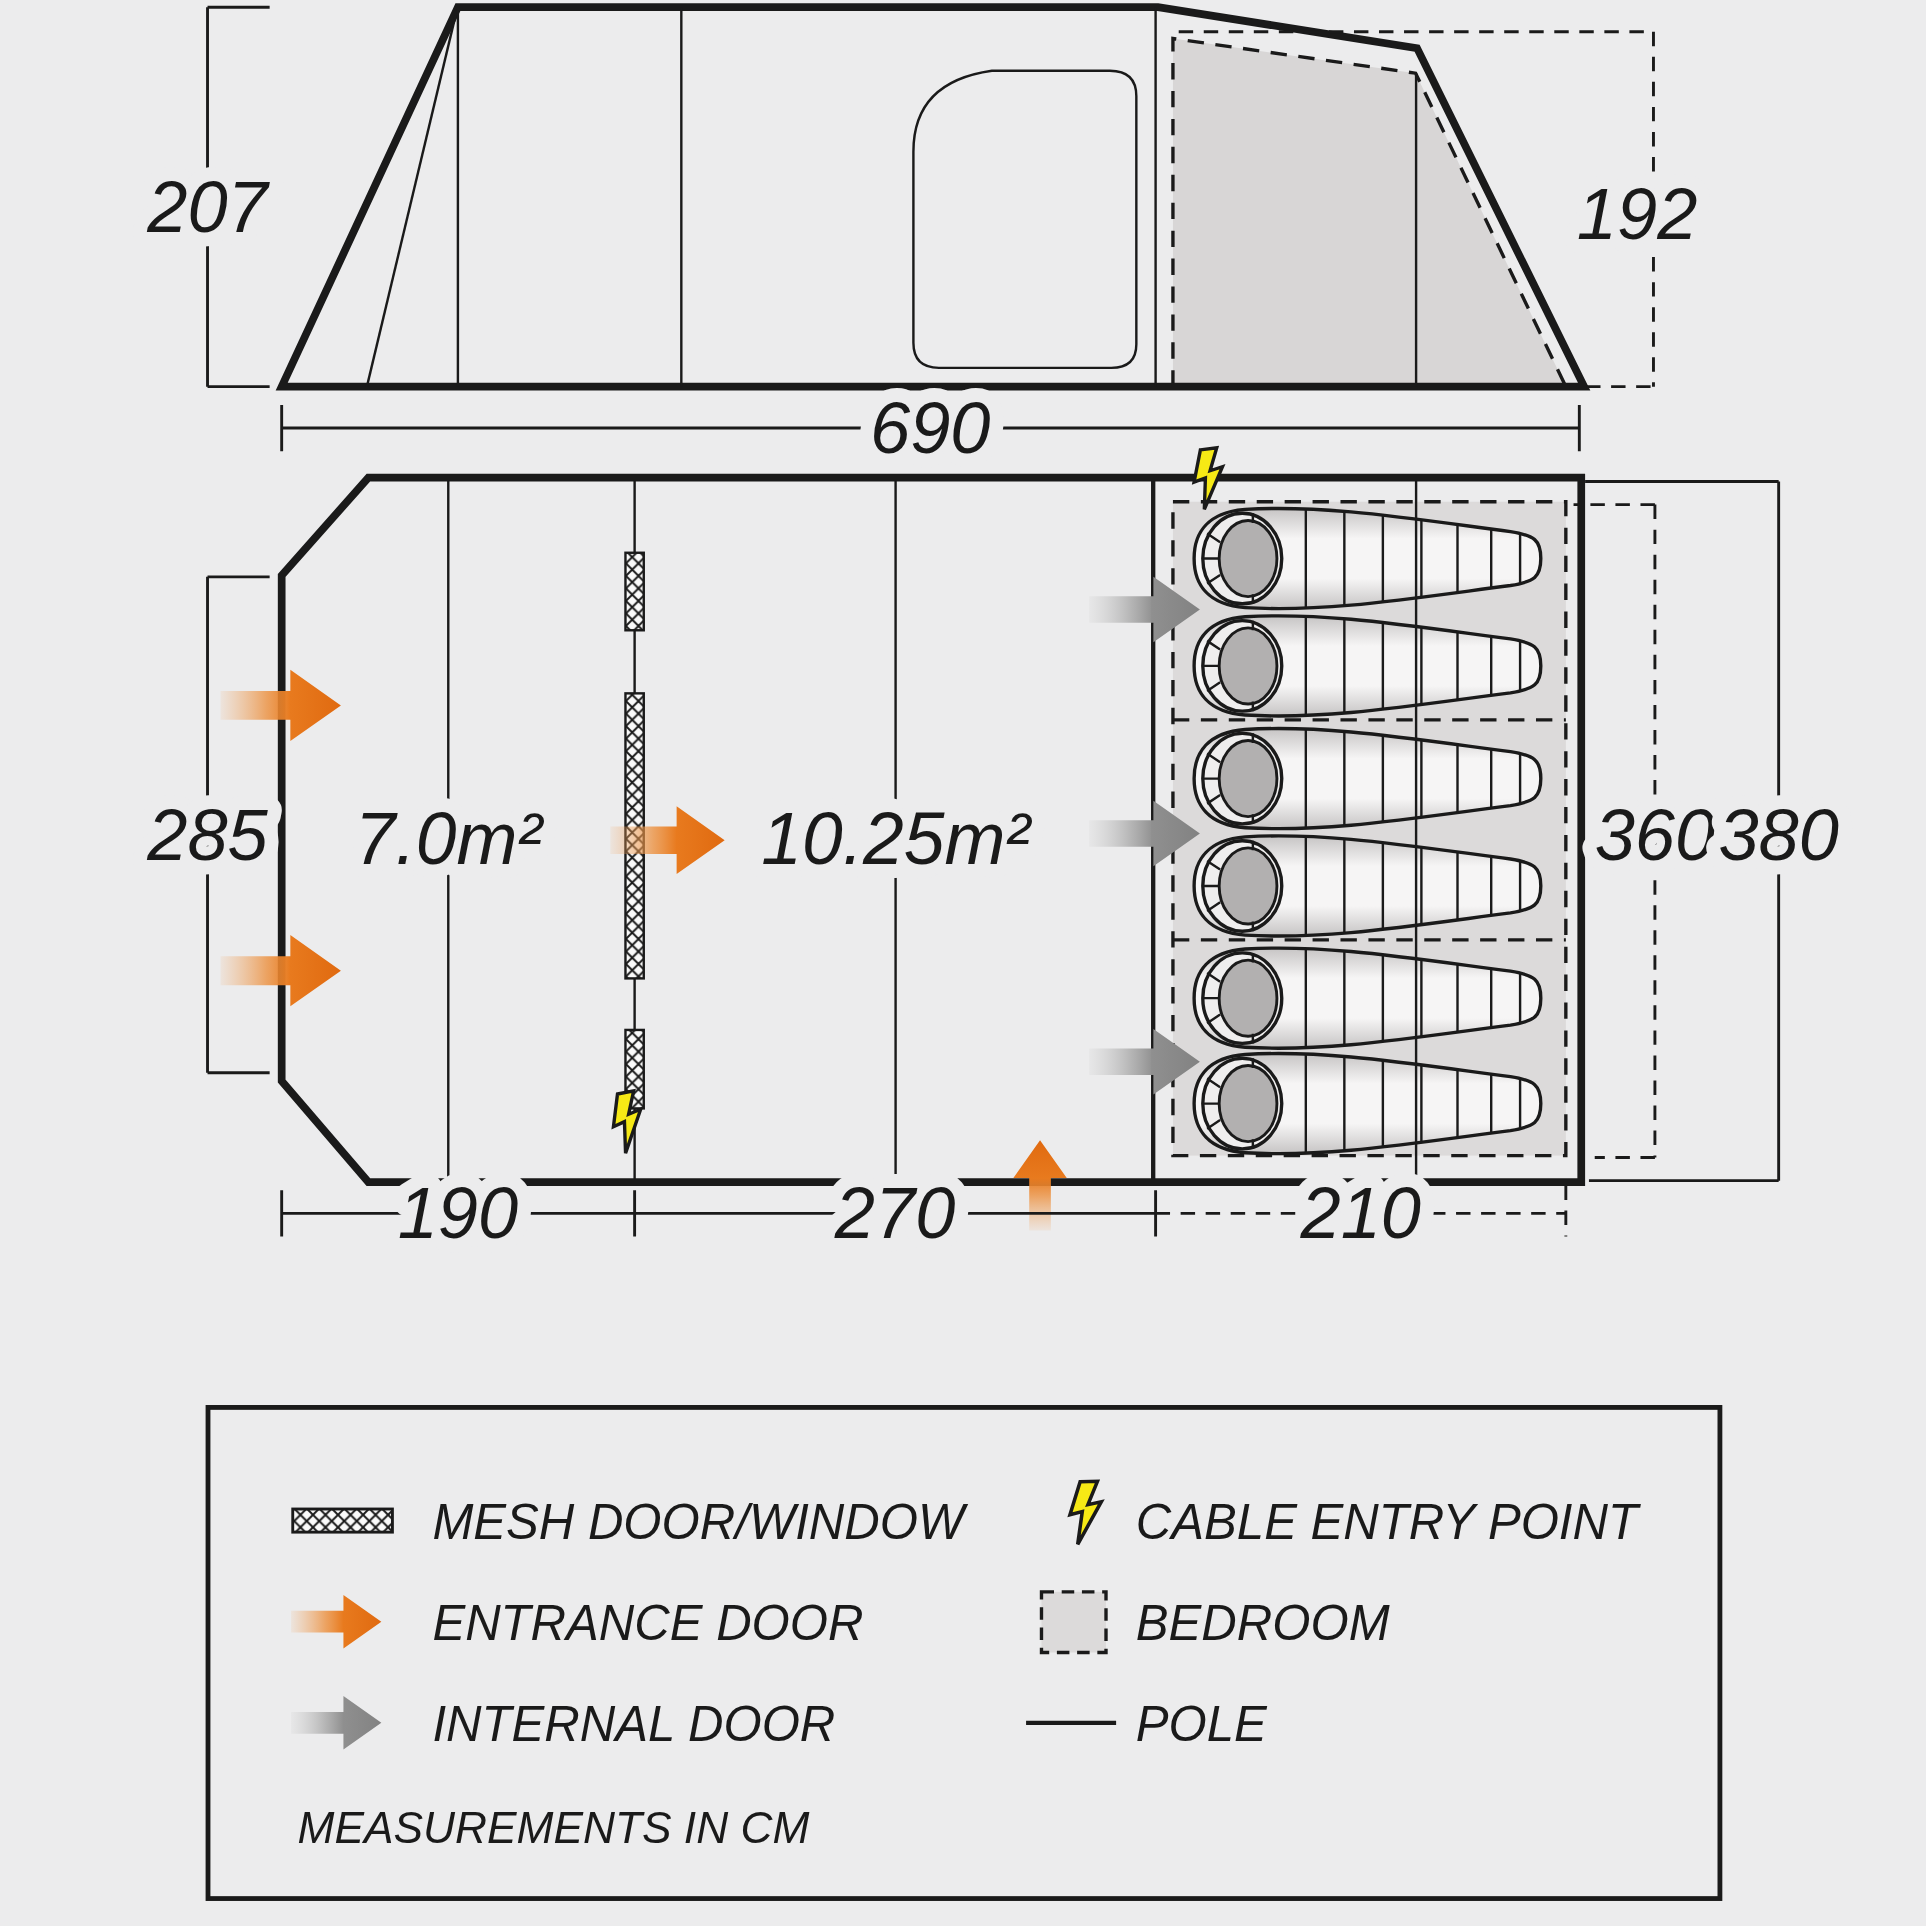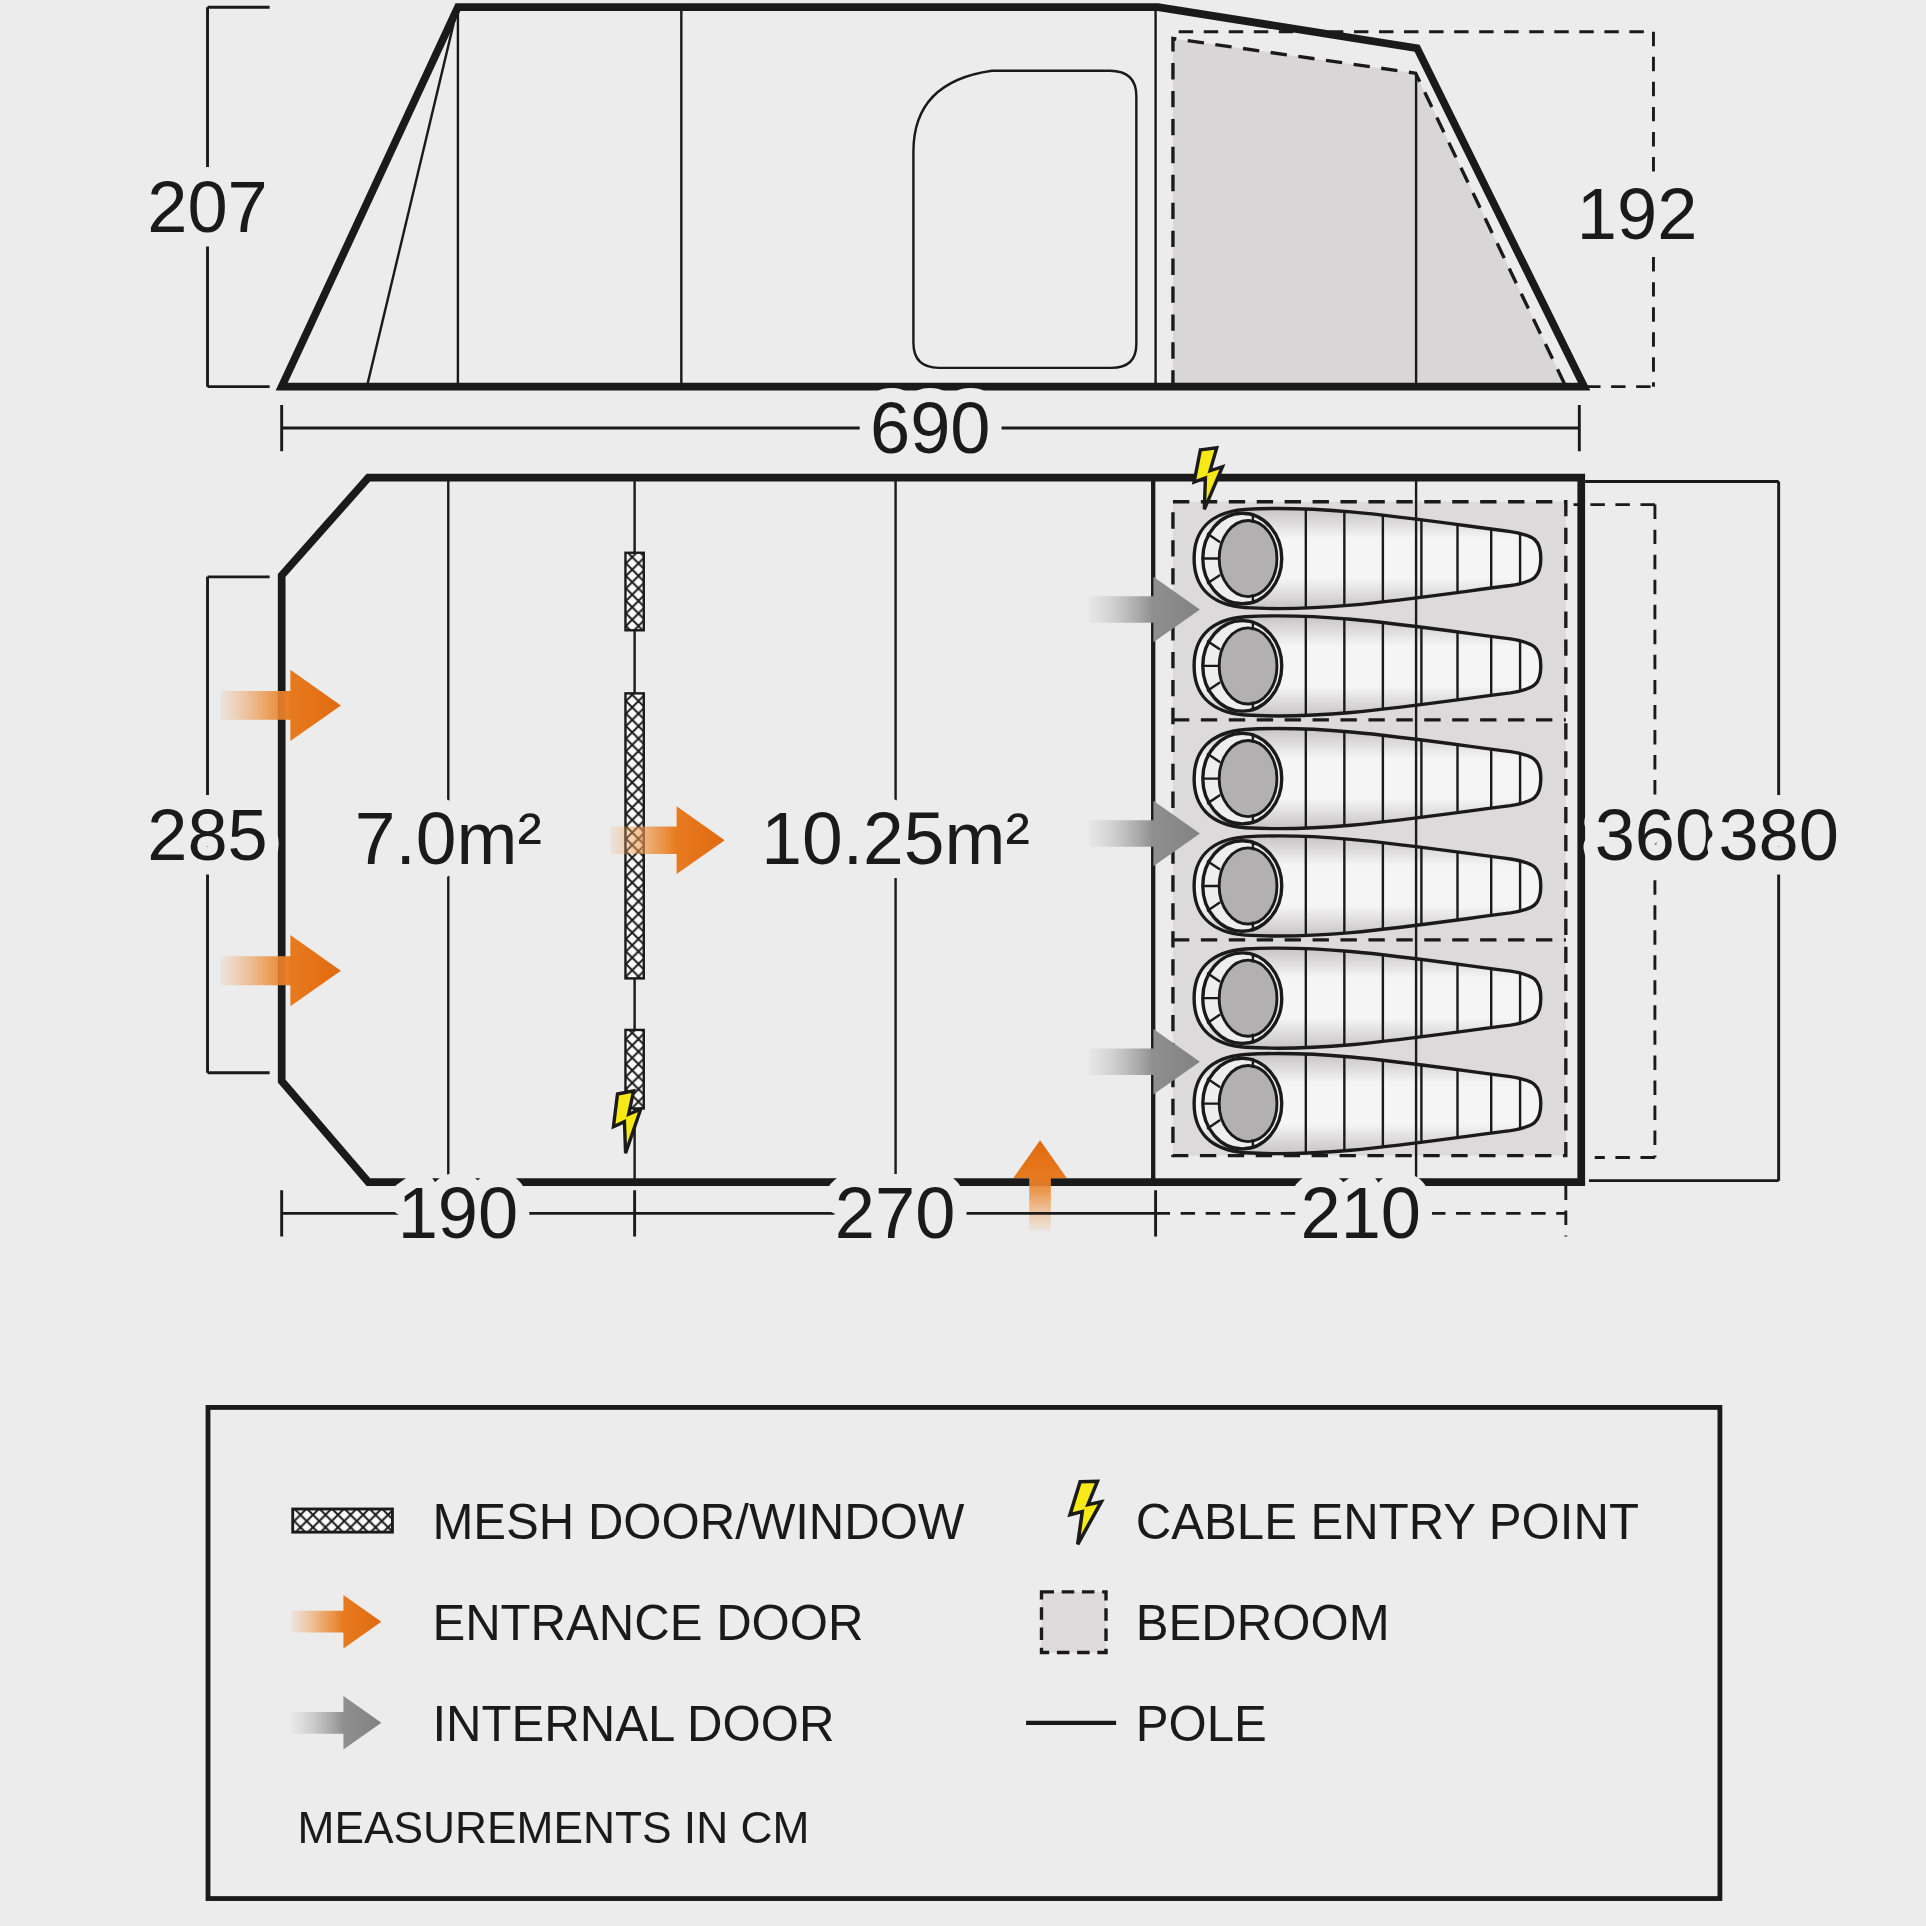--- a/index.html
+++ b/index.html
@@ -1,20 +1,20 @@
 <!DOCTYPE html>
 <html style="font-size:7.7px"><head>
 <meta charset="utf-8">
 <style>
   html,body{
     margin:0; padding:0; width:100%; height:100%;
     background:#ececed;
     font-family:"Liberation Sans", sans-serif;
   }
-  #stage{ width:100vw; height:100vh; display:block; }
+  #stage{ width:100vw; height:100vh; display:block;font-style:italic; }
   svg{ display:block; width:100%; height:100%; }
   text{
     fill:#1a1a1a;
     font-family:"Liberation Sans", sans-serif;
   }
   .dim{
     font-size:150px;
     text-anchor:middle;
     dominant-baseline:central;
     paint-order:stroke;

